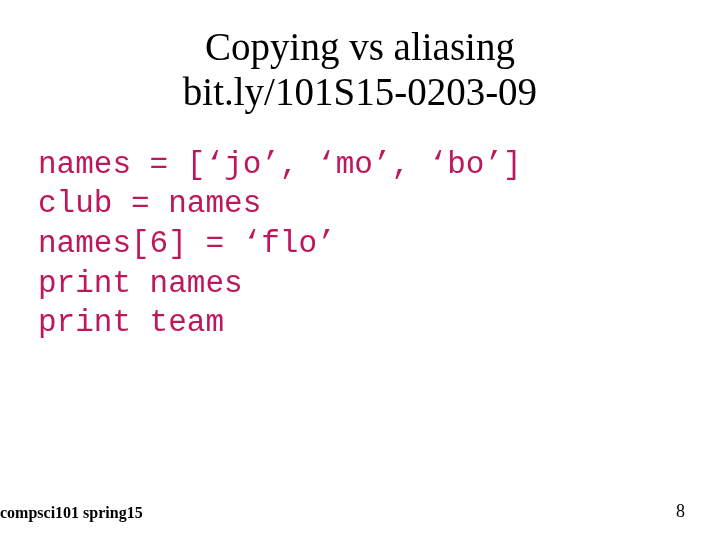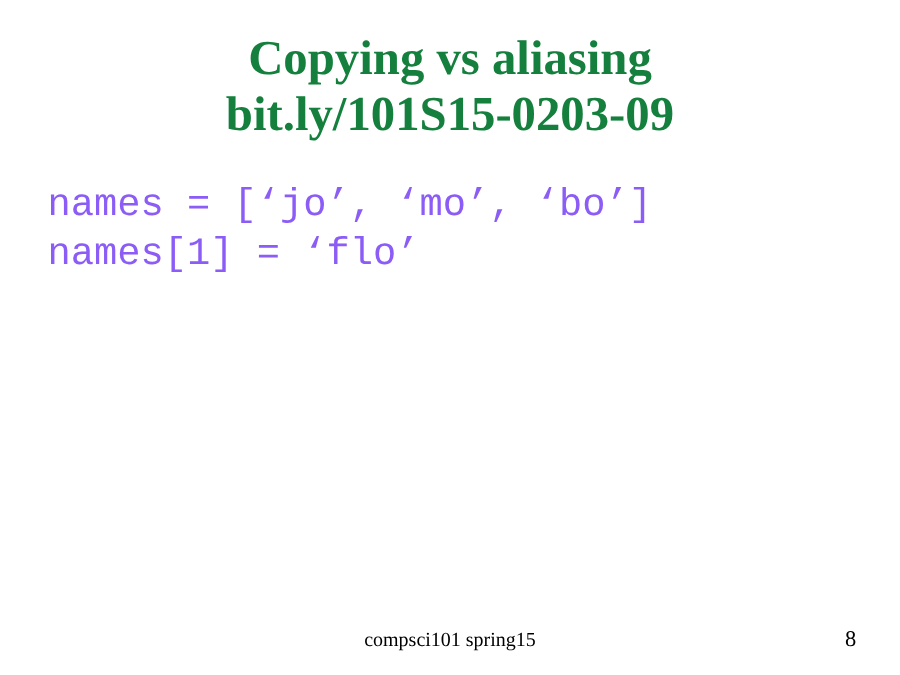--- a/index.html
+++ b/index.html
@@ -21,42 +21,43 @@
       padding: 20px 30px;
       position: relative;
     }
     .title-block {
       text-align: center;
       margin-top: 5px;
       margin-bottom: 30px;
     }
     .title-line {
       font-size: 39px;
-      color: #15803d;
+      color: #000000;
       line-height: 1.15;
-      font-weight: bold;
+      font-weight: normal;
     }
     .code-block {
       font-family: "Courier New", Courier, monospace;
       font-size: 31px;
-      color: #8b5cf6;
+      color: #be185d;
       line-height: 1.28;
       padding-left: 8px;
     }
     .code-line {
       white-space: pre;
     }
     .footer-course {
       position: absolute;
       bottom: 18px;
       left: 0;
       right: 0;
-      text-align: center;
+      text-align: left;
       font-size: 16px;
       color: #000;
+      font-weight: bold;
     }
     .footer-pagenum {
       position: absolute;
       bottom: 18px;
       right: 35px;
       font-size: 18px;
       color: #000;
     }
   </style>
 </head>
@@ -64,19 +65,22 @@
 
 <div class="slide">
 
   <div class="title-block">
     <div class="title-line">Copying vs aliasing</div>
     <div class="title-line">bit.ly/101S15-0203-09</div>
   </div>
 
   <div class="code-block">
     <div class="code-line">names = [‘jo’, ‘mo’, ‘bo’]</div>
-    <div class="code-line">names[1] = ‘flo’</div>
+    <div class="code-line">club = names</div>
+    <div class="code-line">names[6] = ‘flo’</div>
+    <div class="code-line">print names</div>
+    <div class="code-line">print team</div>
   </div>
 
   <div class="footer-course">compsci101 spring15</div>
   <div class="footer-pagenum">8</div>
 
 </div>
 
 </body></html>

